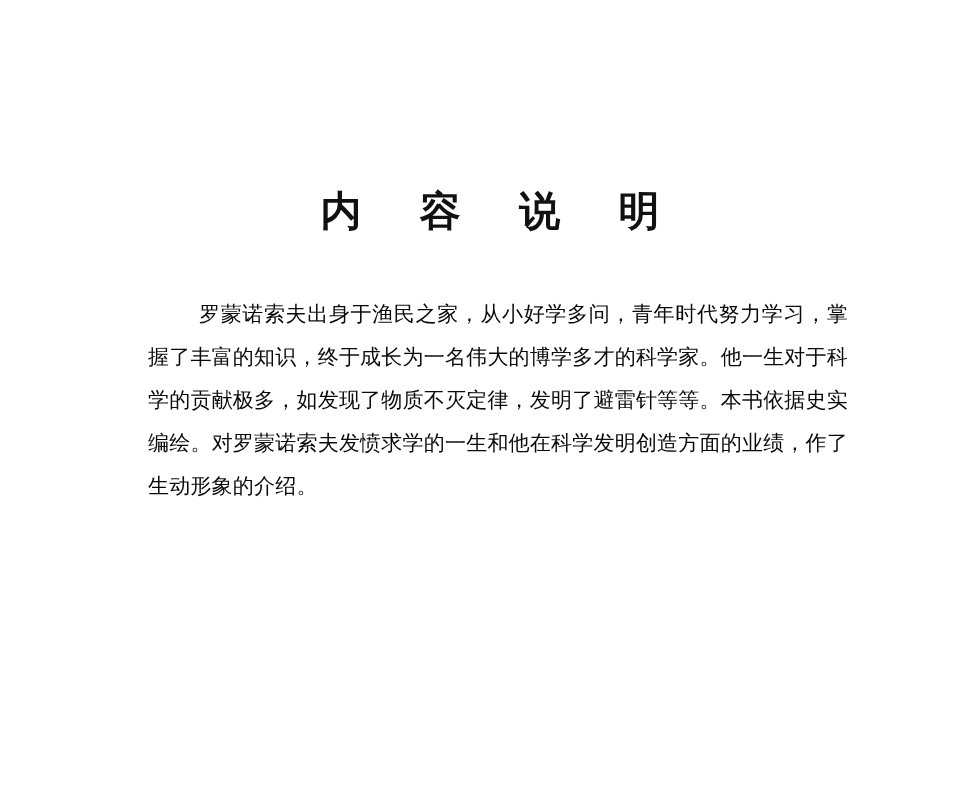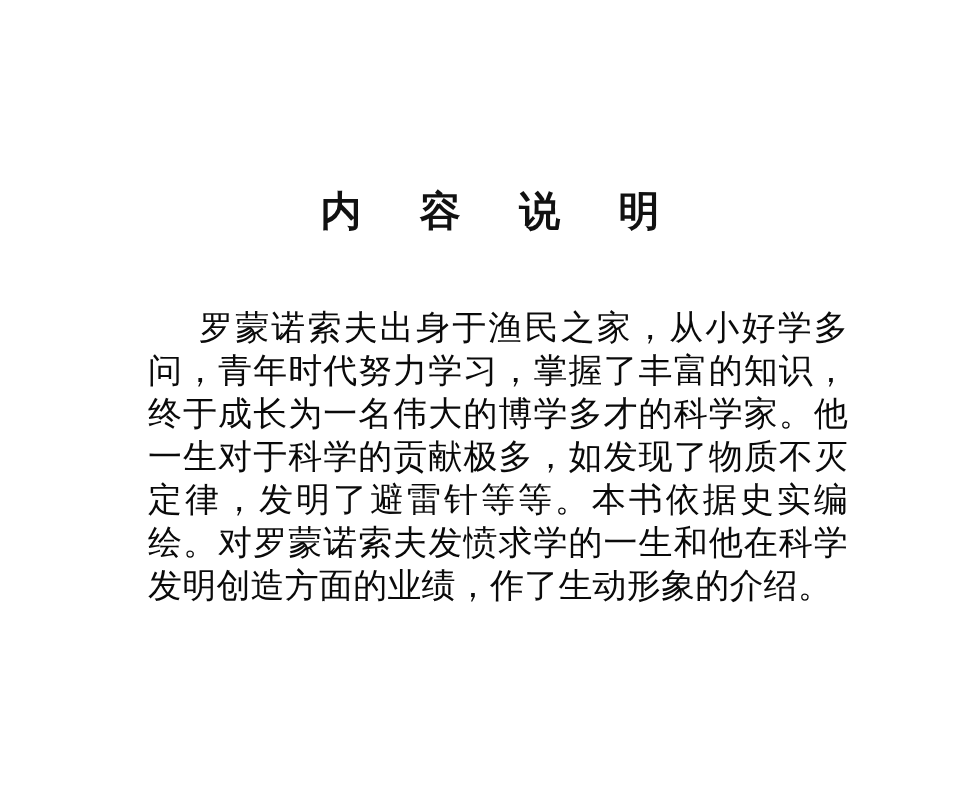--- a/index.html
+++ b/index.html
@@ -35,21 +35,21 @@
     line-height: 1.2;
   }
   .body-block {
     position: absolute;
     top: 272px;
     left: 148px;
     width: 700px;
   }
   .body-text {
     font-family: "DejaVu Serif", "Liberation Serif", serif;
-    font-size: 34px;
+    font-size: 21px;
     line-height: 43px;
     text-align: justify;
     text-justify: inter-ideograph;
     text-indent: 51px;
     color: #0a0a0a;
     letter-spacing: 0.2px;
   }
 </style>
 </head>
 <body>

